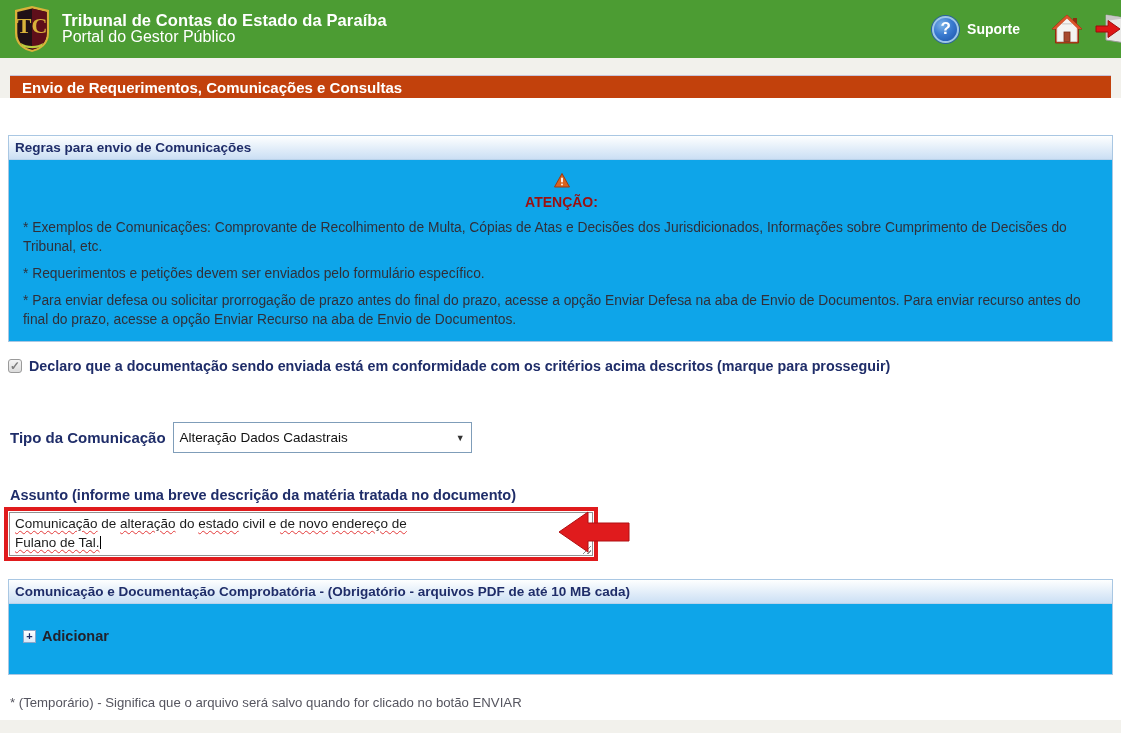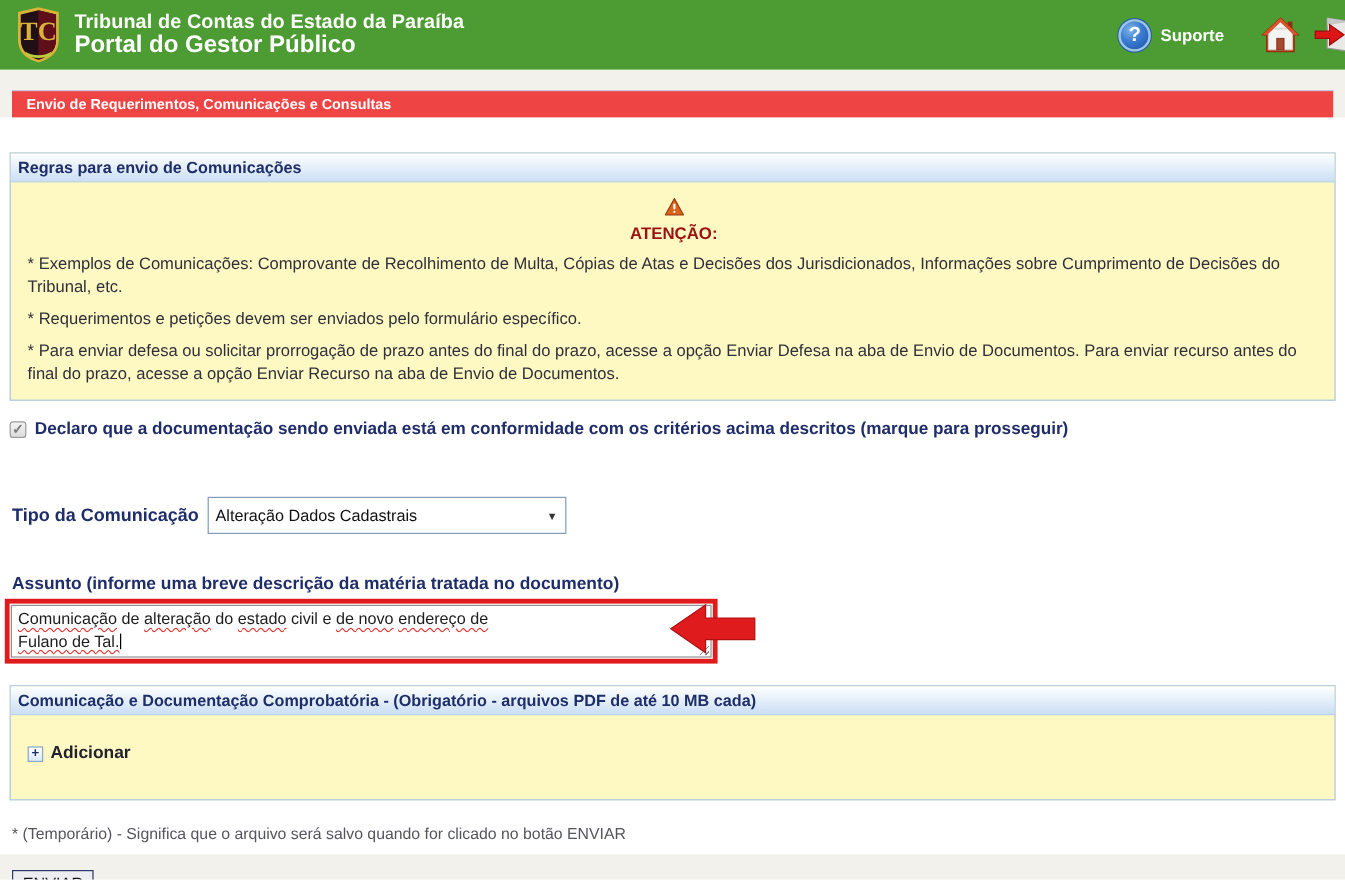--- a/index.html
+++ b/index.html
@@ -12,48 +12,48 @@
 
   
   .app-header {
     height: 58px; background: #4c9c33;
     display: flex; align-items: center; padding-left: 12px;
     position: relative; overflow: hidden;
   }
   .logo { width: 40px; height: 48px; margin-right: 10px; flex: 0 0 auto; }
   .brand-lines { color: #fff; line-height: 1.05; }
   .brand-line1 { font-size: 16.5px; font-weight: bold; letter-spacing: .1px; }
-  .brand-line2 { font-size: 20px; font-weight: bold; }
+  .brand-line2 { font-size: 16px; font-weight: normal; }
   .header-right { position: absolute; right: 0; top: 0; height: 58px; display: flex; align-items: center; }
   .help-badge {
     width: 27px; height: 27px; border-radius: 50%;
     background: radial-gradient(circle at 35% 30%, #7db4e8 0%, #3a7bd0 45%, #1b52a8 100%);
     border: 2px solid #9cc4ec;
     color: #fff; font-weight: bold; font-size: 17px;
     display: flex; align-items: center; justify-content: center;
     box-shadow: 0 0 0 1px #2a5fa8;
   }
   .support-label { color: #fff; font-weight: bold; font-size: 14px; margin: 0 0 0 8px; }
   .home-icon { width: 34px; height: 32px; margin-left: 30px; }
   .exit-icon { width: 34px; height: 32px; margin-left: 10px; margin-right: -7px; }
 
   
   .page-title-bar {
     margin: 17px 10px 0 10px; height: 23px;
-    background: #ef4444; border-top: 1px solid #c9c4da;
-    color: #fff; font-weight: bold; font-size: 12px;
+    background: #c2410c; border-top: 1px solid #c9c4da;
+    color: #fff; font-weight: bold; font-size: 15px;
     display: flex; align-items: center; padding-left: 12px;
   }
 
   
   .content { background: #ffffff; padding: 29px 0 10px 0; }
 
   .panel {
-    margin: 0 8px; width: 1105px;
-    border: 1px solid #a9c7e3; background: #fef9c3;
+    margin: 8px 8px; width: 1105px;
+    border: 1px solid #a9c7e3; background: #0ea5e9;
   }
   .panel-header {
     height: 24px; padding: 0 6px;
     background: linear-gradient(#feffff, #cbdff4);
     border-bottom: 1px solid #b9d2ea;
     display: flex; align-items: center;
     color: #1f2d69; font-weight: bold; font-size: 13.5px;
   }
   .panel-body { padding: 8px 12px 12px 12px; }
 

